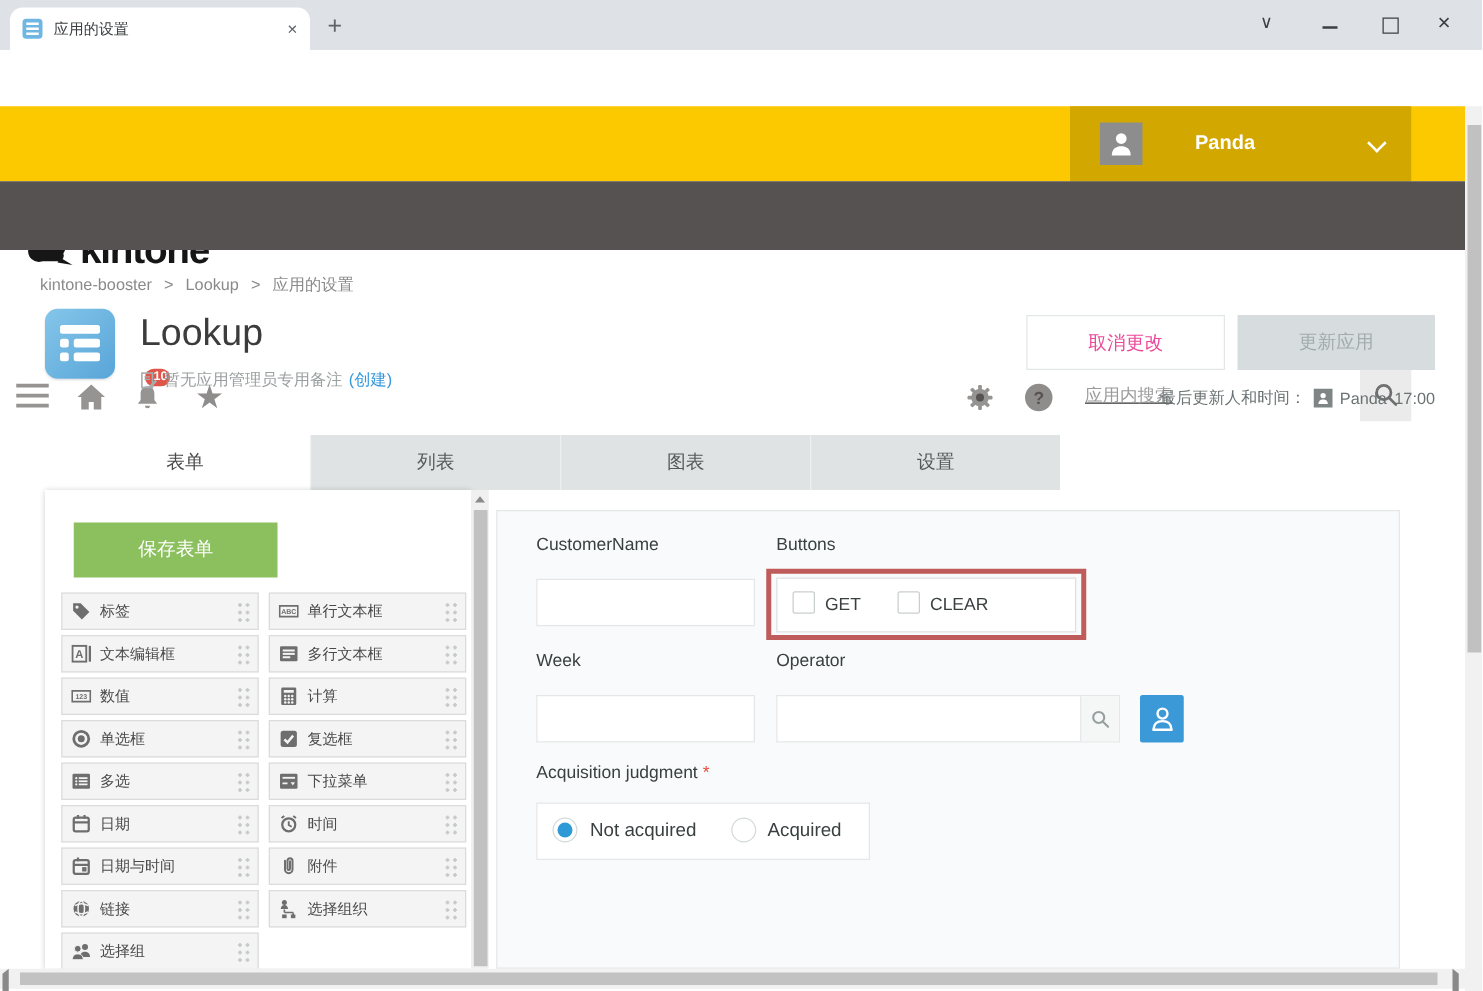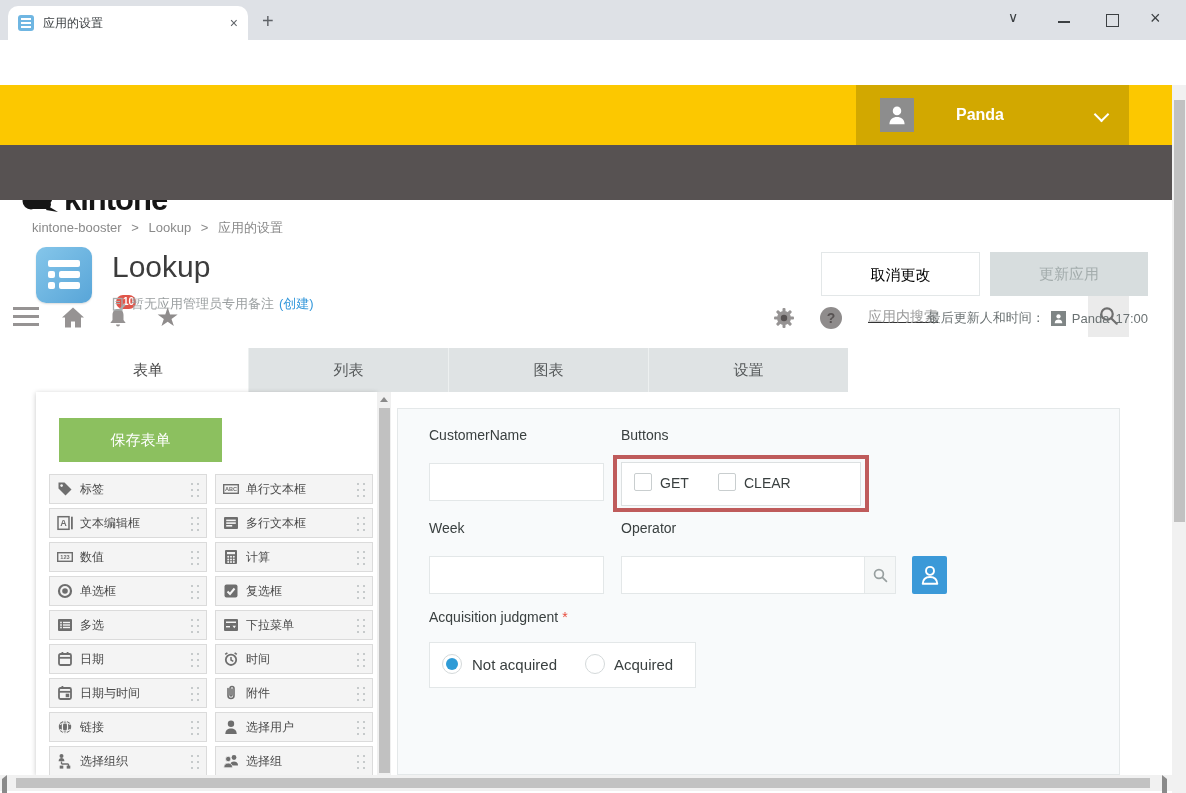--- a/index.html
+++ b/index.html
@@ -67,21 +67,21 @@
   
   #breadcrumb{left:32px;top:219px;font-size:13px;color:#8A8A8A;}
   #breadcrumb span{margin-right:6px;}
   #appicon{left:36px;top:247px;width:56px;height:56px;border-radius:10px;
     background:linear-gradient(135deg,#85C6EA,#58A5D8);box-shadow:0 1px 2px rgba(0,0,0,.15);}
   #appicon .b{position:absolute;background:#fff;border-radius:2px;height:7px;}
   #apptitle{left:112px;top:250px;font-size:30px;color:#3C3C3C;}
   #appnote{left:112px;top:295px;font-size:13px;color:#9A9FA0;display:flex;align-items:center;gap:5px;}
   #appnote .lnk{color:#3498DB;}
   #btn-cancel{left:821px;top:252px;width:159px;height:44px;background:#fff;border:1px solid #E3E7E8;
-    color:#000000;font-size:15px;text-align:center;line-height:44px;box-sizing:border-box;}
+    color:#ec4899;font-size:15px;text-align:center;line-height:44px;box-sizing:border-box;}
   #btn-update{left:990px;top:252px;width:158px;height:44px;background:#D7DDDE;
     color:#A3ACAC;font-size:15px;text-align:center;line-height:44px;}
   #lastupd{right:38px;top:309px;font-size:13px;color:#6B7273;display:flex;align-items:center;gap:6px;}
   #lastupd .av{width:15px;height:15px;background:#7F8585;display:inline-flex;align-items:center;justify-content:center;}
 
   
   #tabs{left:48px;top:348px;height:36px;display:flex;}
   .tabitem{width:200px;height:44px;background:#DFE3E4;color:#565A5B;font-size:15px;
     text-align:center;line-height:44px;box-sizing:border-box;border-left:1px solid #EDF0F0;}
   .tabitem.first{border-left:none;}
@@ -480,30 +480,20 @@
         <span class="pic">
           <svg class="fi" width="16" height="16" viewBox="0 0 16 16">
               <circle cx="8" cy="8" r="6.2"></circle>
               <path d="M3 5.5q5-3 10.5 0M3 10.5q5 3 10.5 0" stroke="#F4F4F4" stroke-width="1.2" fill="none"></path>
               <ellipse cx="8" cy="8" rx="2.6" ry="6.2" fill="none" stroke="#F4F4F4" stroke-width="1.2"></ellipse>
             </svg>
         </span>
         <span class="pil">链接</span>
         <span class="dots"></span>
       </div>
-      <div class="pi">
-        <span class="pic">
-          <svg class="fi" width="16" height="16" viewBox="0 0 16 16">
-              <circle cx="8" cy="4.8" r="3.2"></circle>
-              <path d="M2.3 15c0-4 2.6-5.6 5.7-5.6s5.7 1.6 5.7 5.6z"></path>
-            </svg>
-        </span>
-        <span class="pil">选择用户</span>
-        <span class="dots"></span>
-      </div>
 
       <div class="pi">
         <span class="pic">
           <svg class="fi" width="16" height="16" viewBox="0 0 16 16">
               <circle cx="4.5" cy="3" r="2"></circle>
               <path d="M1.6 8.2c0-2.3 1.4-3.2 2.9-3.2s2.9 0.9 2.9 3.2z"></path>
               <path d="M4.5 8.5v2.5M4.5 11h7M11.5 11v2" stroke="#6E6E6E" stroke-width="1.3" fill="none"></path>
               <rect x="2.7" y="12.6" width="3.6" height="3"></rect>
               <rect x="9.7" y="12.6" width="3.6" height="3"></rect>
             </svg>

